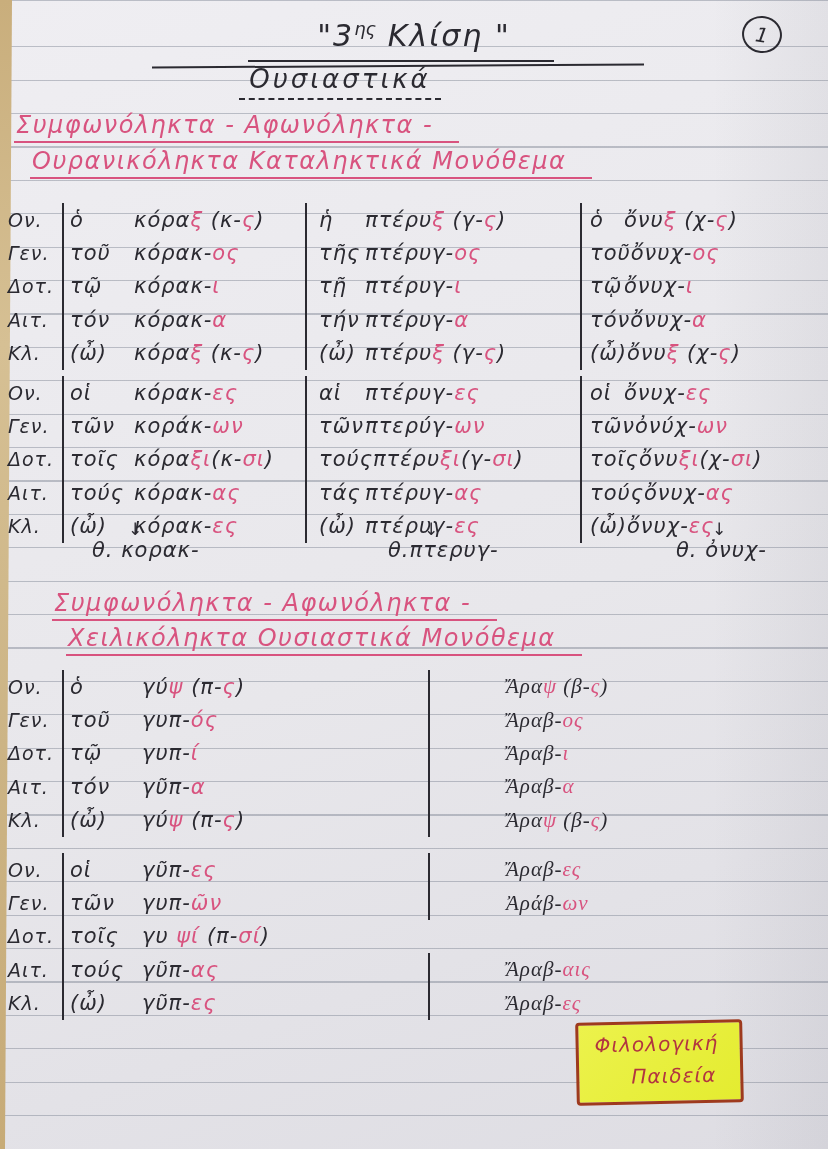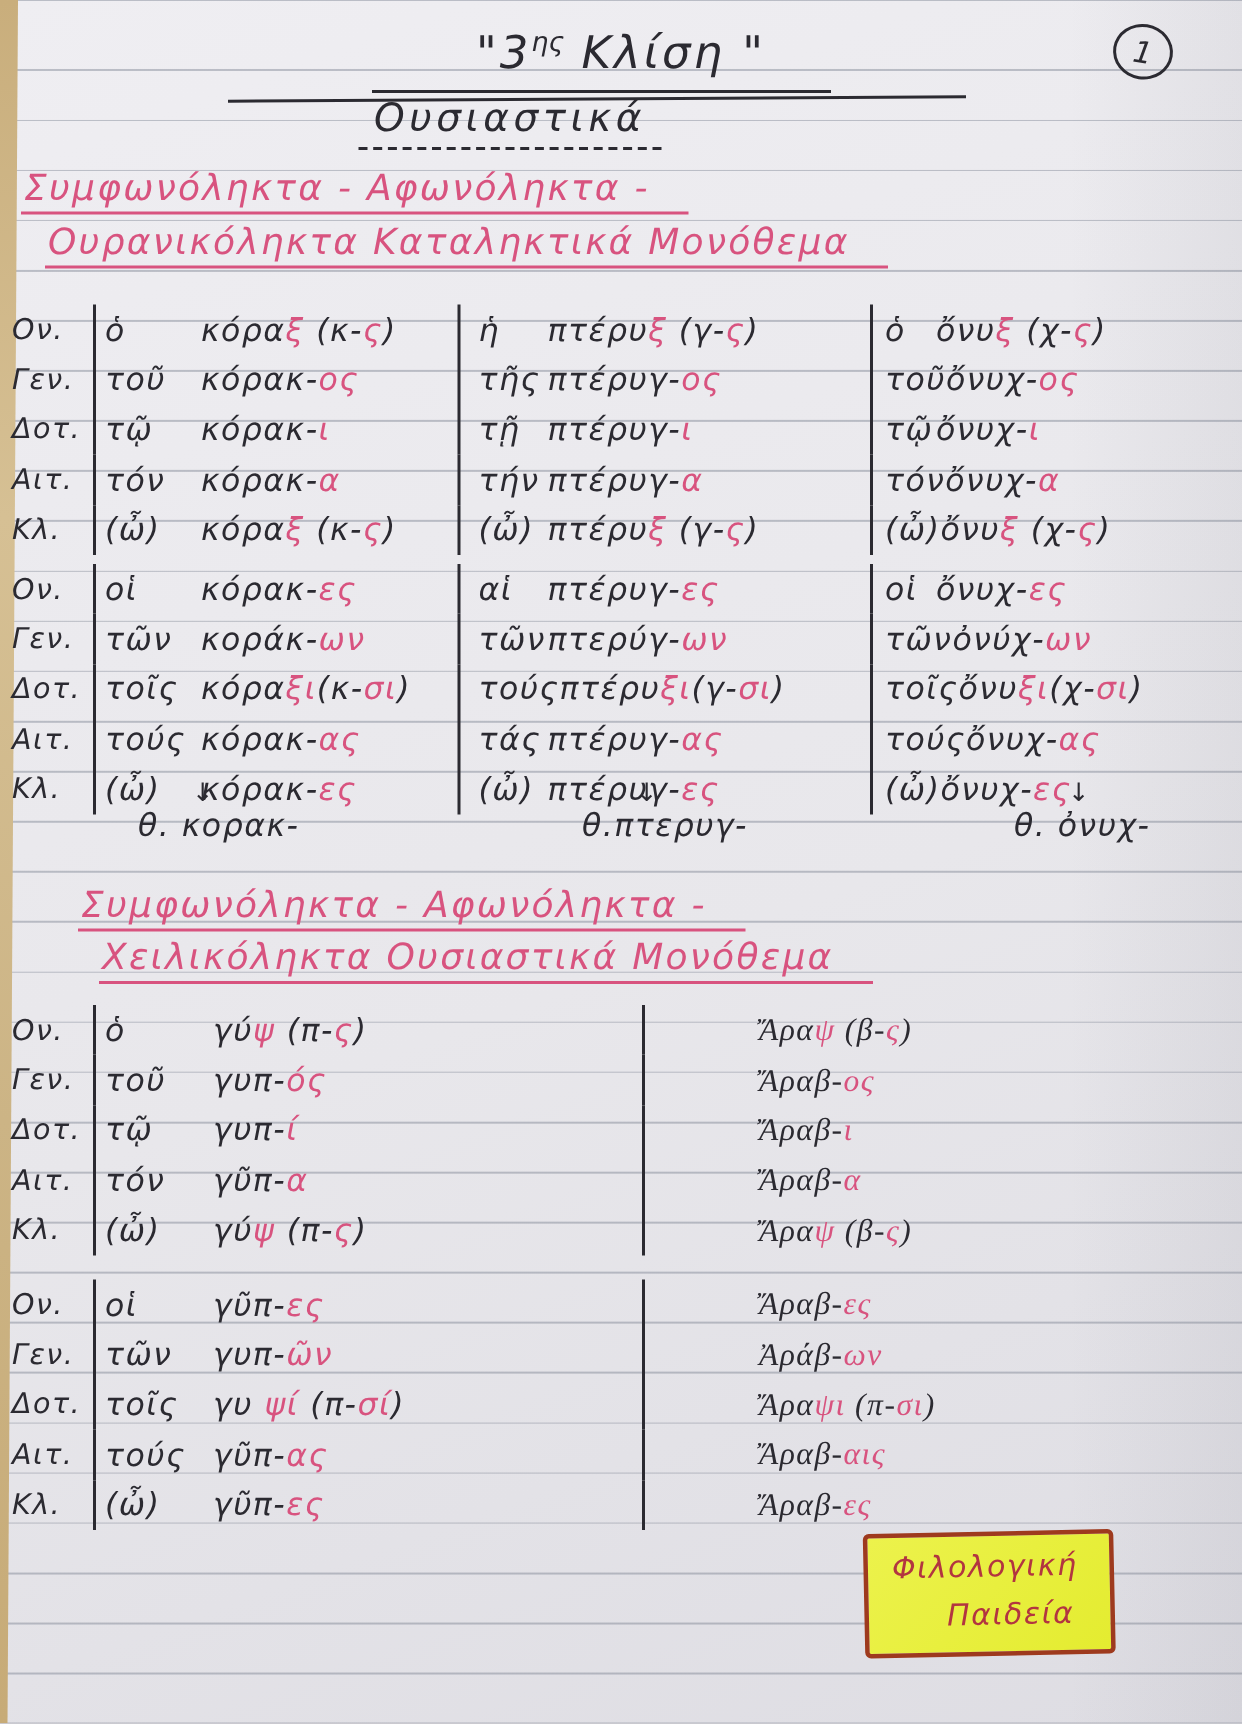--- a/index.html
+++ b/index.html
@@ -335,23 +335,20 @@
         <div class="cell c2">
           <span class="w"><span class="k">Ἀράβ-</span><span class="p">ων</span></span>
         </div>
       </div>
       <div class="row">
         <span class="case k">Δοτ.</span>
         <div class="cell c1">
           <span class="art k">τοῖς</span>
           <span class="w"><span class="k">γυ </span><span class="p">ψί</span><span class="k"> (π-</span><span class="p">σί</span><span class="k">)</span></span>
         </div>
-        <div class="cell c2">
-          <span class="w"><span class="k">Ἄρα</span><span class="p">ψι</span><span class="k">  (π-</span><span class="p">σι</span><span class="k">)</span></span>
-        </div>
       </div>
       <div class="row">
         <span class="case k">Αιτ.</span>
         <div class="cell c1">
           <span class="art k">τούς</span>
           <span class="w"><span class="k">γῦπ-</span><span class="p">ας</span></span>
         </div>
         <div class="cell c2">
           <span class="w"><span class="k">Ἄραβ-</span><span class="p">αις</span></span>
         </div>

